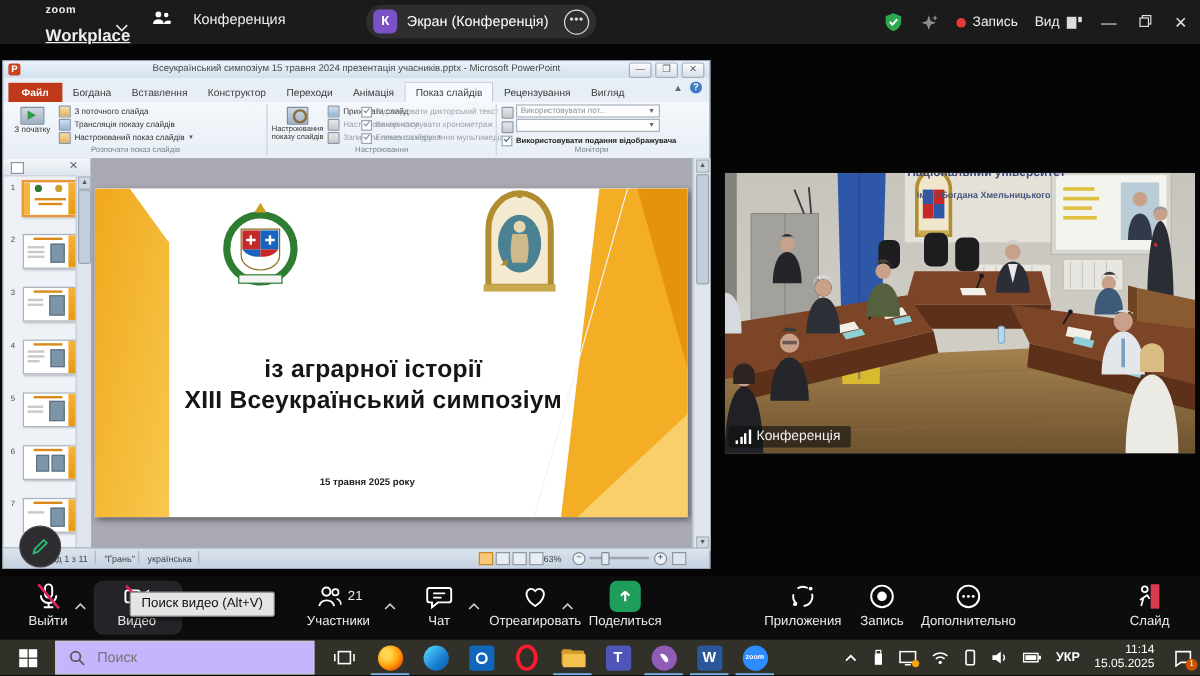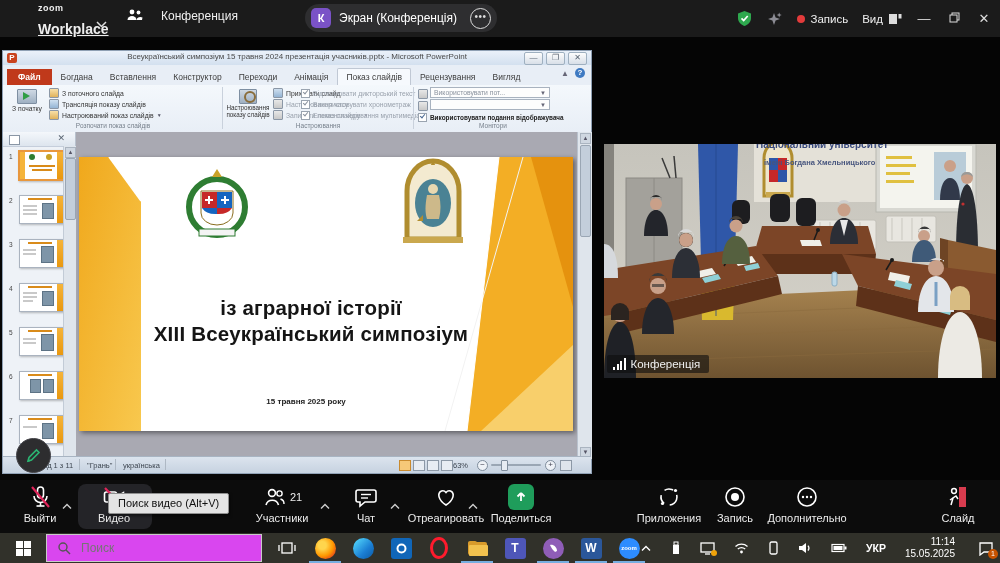--- a/index.html
+++ b/index.html
@@ -123,27 +123,27 @@
   .hoverbox{position:absolute;left:78px;top:4px;width:74px;height:45px;background:#242428;border-radius:8px;}
   #tooltip{position:absolute;left:108px;top:493px;height:19px;background:#e4e4e4;border:1px solid #8f8f8f;border-radius:2px;
       font-size:11px;color:#111;line-height:18px;padding:0 9px;z-index:60;box-shadow:1px 2px 3px rgba(0,0,0,.5);}
   .count{position:absolute;font-size:11px;color:#ececec;}
   .sharebox{width:26px;height:26px;background:#1f9d5b;border-radius:6px;display:flex;align-items:center;justify-content:center;}
   
   #taskbar{position:absolute;left:0;top:533px;width:1000px;height:30px;background:#31312a;display:flex;align-items:center;}
   #startbtn{width:46px;height:30px;display:flex;align-items:center;justify-content:center;}
   .winlogo{display:grid;grid-template-columns:7px 7px;grid-template-rows:7px 7px;gap:1px;}
   .winlogo i{background:#fff;display:block;}
-  #searchbox{width:216px;height:28px;background:#d946ef;border:1px solid #c9c9c9;display:flex;align-items:center;gap:8px;padding:0 10px;box-sizing:border-box;}
+  #searchbox{width:216px;height:28px;background:#c4b5fd;border:1px solid #c9c9c9;display:flex;align-items:center;gap:8px;padding:0 10px;box-sizing:border-box;}
   #searchbox input{border:none;background:transparent;outline:none;font-size:12px;color:#333;width:150px;
       font-family:"Liberation Sans","DejaVu Sans",sans-serif;}
   .tbico{width:38px;height:30px;display:flex;align-items:center;justify-content:center;position:relative;}
   .tbico .ul{position:absolute;left:3px;bottom:0;width:32px;height:2px;background:#76aee0;}
   .appic{width:21px;height:21px;border-radius:4px;display:flex;align-items:center;justify-content:center;font-weight:bold;color:#fff;font-size:12px;}
-  #tray{position:absolute;right:0;top:0;height:30px;display:flex;align-items:center;gap:19px;padding-right:6px;color:#fff;}
+  #tray{position:absolute;right:0;top:0;height:30px;display:flex;align-items:center;gap:12px;padding-right:6px;color:#fff;}
   .trayico{display:flex;align-items:center;justify-content:center;}
   #clock{text-align:right;font-size:10px;line-height:12px;color:#fff;}
   #lang{font-size:10.5px;font-weight:bold;color:#fff;}
   .badge{position:absolute;right:-4px;bottom:-3px;width:10px;height:10px;border-radius:50%;background:#c75300;color:#fff;
       font-size:7px;line-height:10px;text-align:center;}
 </style>
 </head>
 <body>
 
 <div id="app">

